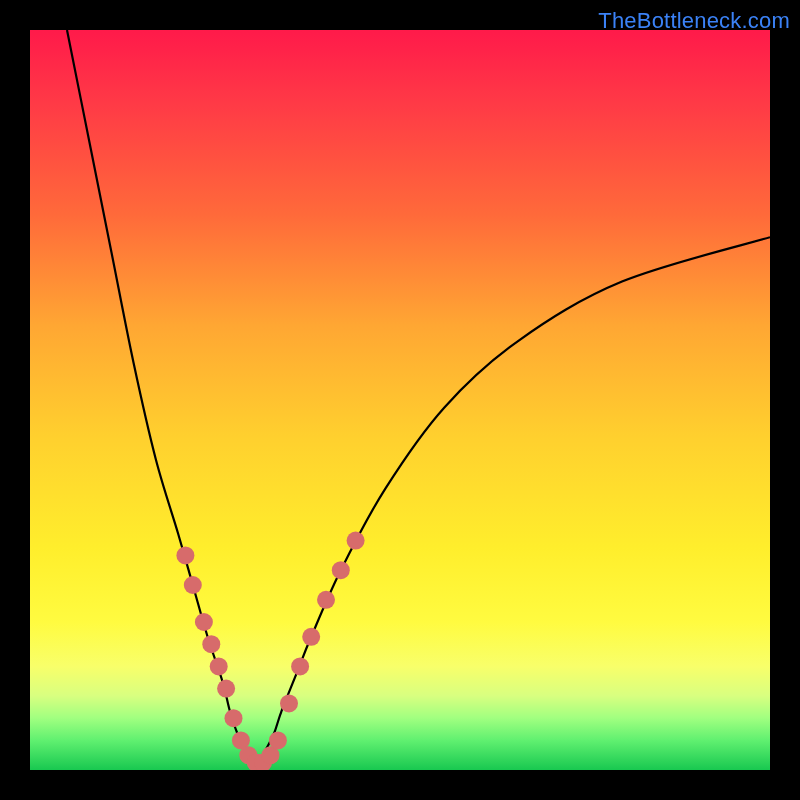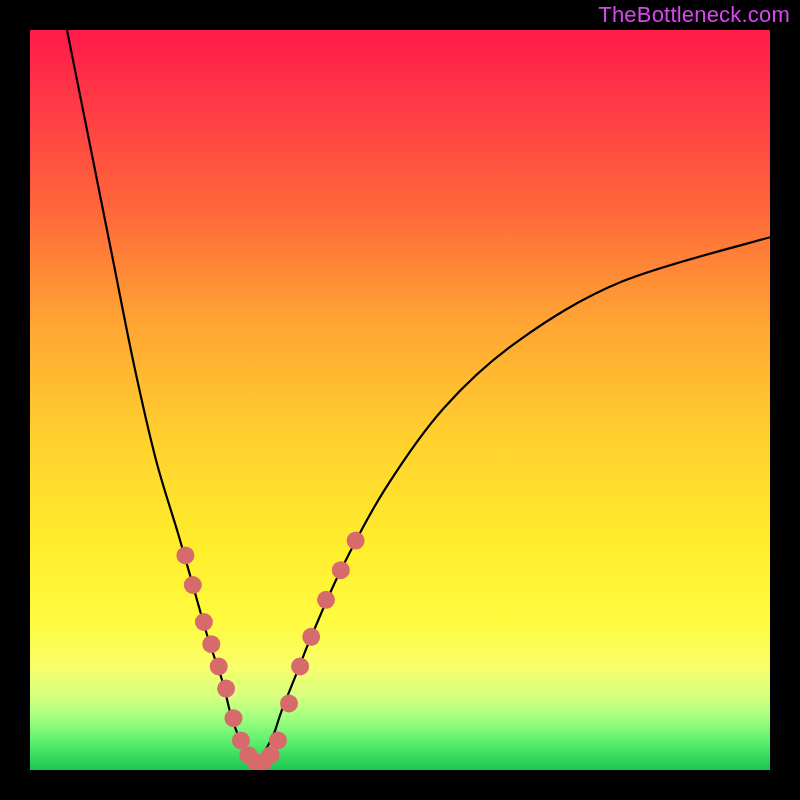--- a/index.html
+++ b/index.html
@@ -42,25 +42,25 @@
   }
   svg.curve {
     position: absolute;
     left: 0;
     top: 0;
     width: 740px;
     height: 740px;
   }
   .watermark {
     position: absolute;
-    top: 2px;
+    top: 8px;
     right: 10px;
     font-family: Arial, Helvetica, sans-serif;
     font-size: 22px;
-    color: #d946ef;
+    color: #3b82f6;
     letter-spacing: 0.2px;
     user-select: none;
   }
 </style>
 </head>
 <body>
 
 <div class="frame">
   <div class="plot-area">
     <svg class="curve" viewBox="0 0 740 740">

